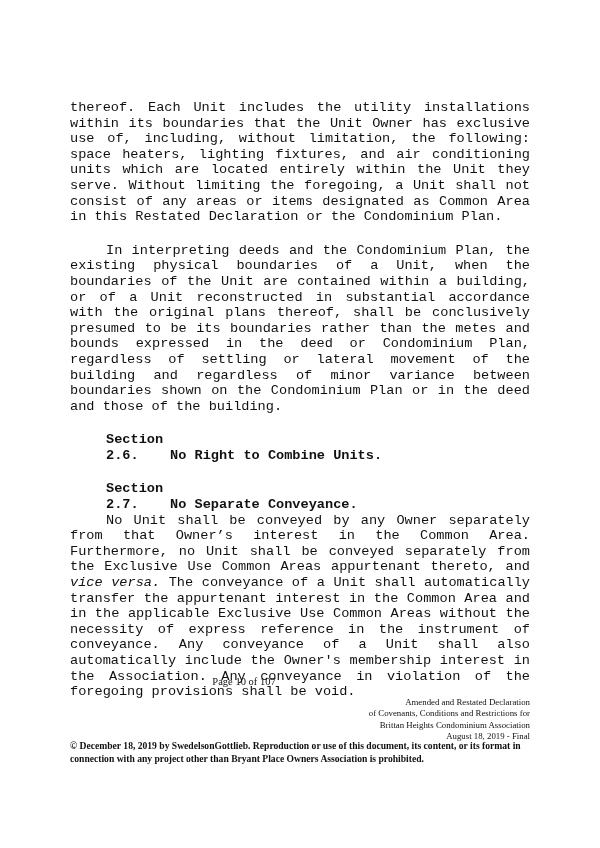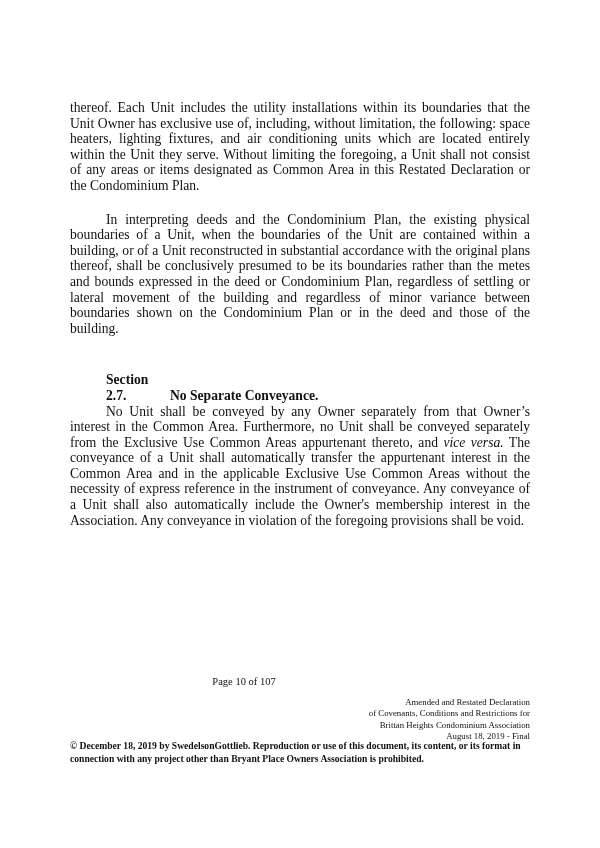--- a/index.html
+++ b/index.html
@@ -1,18 +1,18 @@
 <!DOCTYPE html>
 <html><head>
 <meta charset="utf-8">
 <style>
   html, body { margin: 0; padding: 0; background: #ffffff; }
   body { width: 600px; height: 848px; position: relative; overflow: hidden;
          font-family: "Liberation Serif", serif; color: #111; }
-  .page { position: absolute; left: 70px; top: 100px; width: 460px; }
+  .page { position: absolute; left: 70px; top: 100px; width: 460px; font-family: Liberation Mono, monospace; }
   .p { font-size: 13.6px; line-height: 15.6px; text-align: justify; margin: 0; }
   .p.last { text-align-last: left; }
   .p.indent { text-indent: 36px; }
   .sec-head { font-size: 13.6px; line-height: 15.6px; font-weight: bold; margin: 0; padding-left: 36px; }
   .sec-num { display: inline-block; width: 64px; }
   .gap2 { height: 18px; }
   .pagenum { position: absolute; top: 676px; left: 0; width: 488px; text-align: center;
              font-size: 10.5px; }
   .rhead { position: absolute; top: 697px; right: 70px; text-align: right;
            font-size: 8.8px; line-height: 11.4px; }
@@ -26,20 +26,21 @@
 <div class="page">
   <p class="p last">thereof. Each Unit includes the utility installations within its boundaries that the Unit Owner has exclusive use of, including, without limitation, the following: space heaters, lighting fixtures, and air conditioning units which are located entirely within the Unit they serve. Without limiting the foregoing, a Unit shall not consist of any areas or items designated as Common Area in this Restated Declaration or the Condominium Plan.</p>
   <div class="gap2"></div>
 
   <div>
     <p class="p indent last">In interpreting deeds and the Condominium Plan, the existing physical boundaries of a Unit, when the boundaries of the Unit are contained within a building, or of a Unit reconstructed in substantial accordance with the original plans thereof, shall be conclusively presumed to be its boundaries rather than the metes and bounds expressed in the deed or Condominium Plan, regardless of settling or lateral movement of the building and regardless of minor variance between boundaries shown on the Condominium Plan or in the deed and those of the building.</p>
   </div>
   <div class="gap2"></div>
 
   <div>
+    <p class="sec-head"><span class="sec-num">Section 2.6.</span><span>No Right to Combine Units.</span></p>
   </div>
   <div class="gap2"></div>
 
   <div>
     <p class="sec-head"><span class="sec-num">Section 2.7.</span><span>No Separate Conveyance.</span></p>
     <p class="p indent last"><span>No Unit shall be conveyed by any Owner separately from that Owner’s interest in the Common Area. Furthermore, no Unit shall be conveyed separately from the Exclusive Use Common Areas appurtenant thereto, and </span><em>vice versa.</em><span> The conveyance of a Unit shall automatically transfer the appurtenant interest in the Common Area and in the applicable Exclusive Use Common Areas without the necessity of express reference in the instrument of conveyance. Any conveyance of a Unit shall also automatically include the Owner's membership interest in the Association. Any conveyance in violation of the foregoing provisions shall be void.</span></p>
   </div>
   <div class="gap2"></div>
 
   <div>

